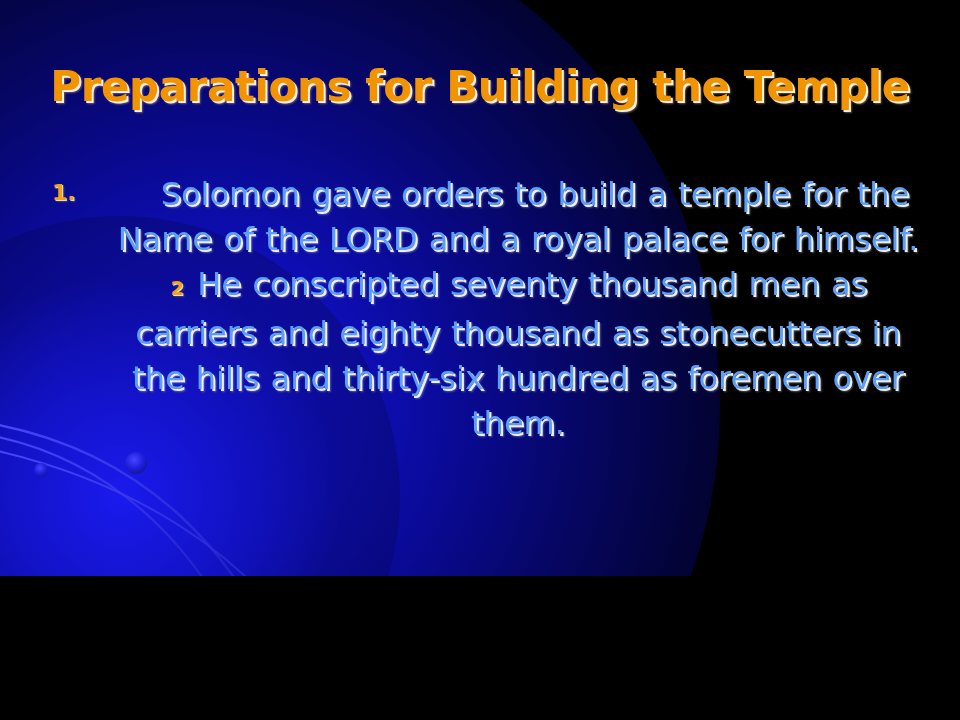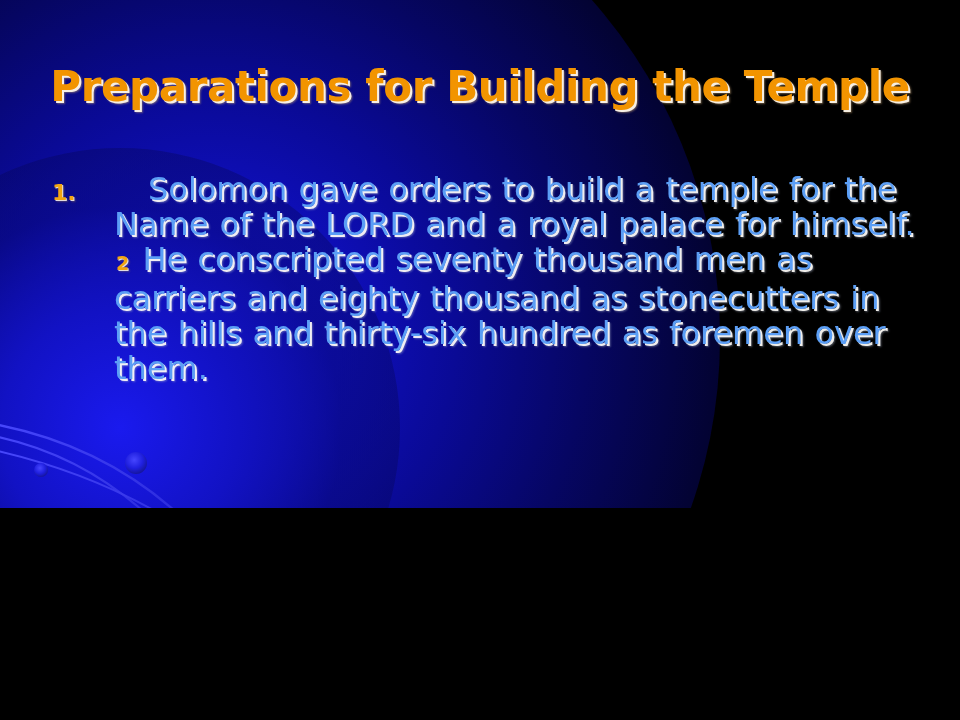--- a/index.html
+++ b/index.html
@@ -11,21 +11,21 @@
   body {
     width: 960px;
     height: 720px;
     overflow: hidden;
     font-family: "DejaVu Sans", sans-serif;
   }
 
   #slide {
     position: relative;
     width: 960px;
-    height: 508px;
+    height: 576px;
     background: #000000;
     overflow: hidden;
     text-decoration: underline;
   }
 
   
   .bg-glow {
     position: absolute;
     left: -300px;
     bottom: -340px;
@@ -106,27 +106,28 @@
     color: #F2A513;
     text-shadow:
        1px 1px 0 rgba(255,250,240,0.85),
        2px 2px 2px rgba(150,120,80,0.45);
     text-align: left;
   }
   .item-text {
     font-family: "DejaVu Sans", sans-serif;
     font-weight: normal;
     font-size: 32px;
-    line-height: 35px;
+    line-height: 45px;
     color: #5B9EF5;
     text-indent: 34px;
     text-shadow:
        2px 2px 0 rgba(255,253,248,0.92),
        3px 3px 2px rgba(170,180,200,0.45);
     word-spacing: 1px;
+    text-align: center;
   }
   .verse-num {
     font-size: 19px;
     font-weight: bold;
     color: #F2A513;
     text-shadow:
        1px 1px 0 rgba(255,250,240,0.85),
        2px 2px 2px rgba(150,120,80,0.4);
     padding: 0 2px;
   }

